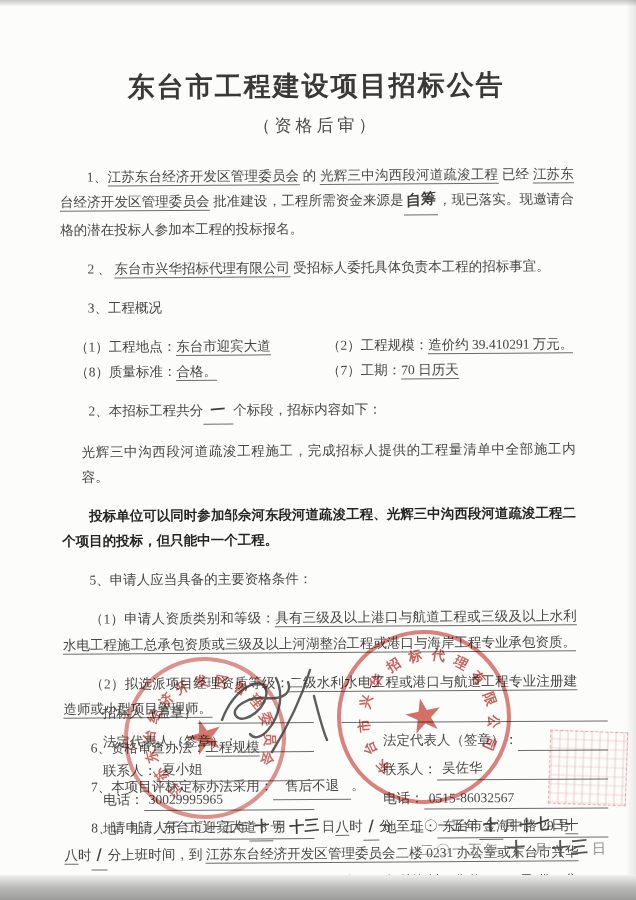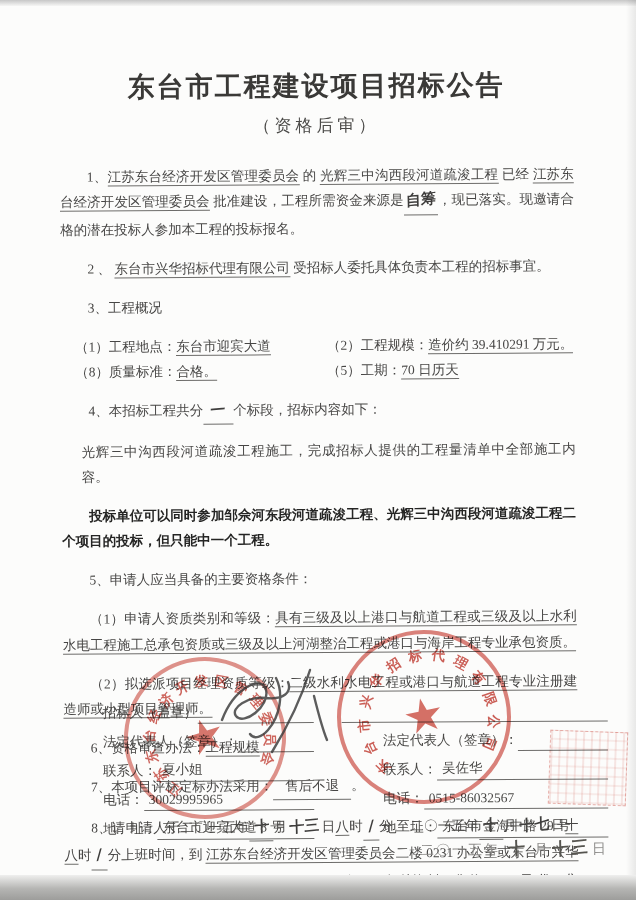--- a/index.html
+++ b/index.html
@@ -109,24 +109,24 @@
 
     <p class="para ind2"><span>2 、 </span><span class="u">东台市兴华招标代理有限公司</span><span> 受招标人委托具体负责本工程的招标事宜。</span></p>
 
     <p class="para ind2">3、工程概况</p>
     <div class="row3">
       <div class="col-a"><span>（1）工程地点：</span><span class="u">东台市迎宾大道</span></div>
       <div class="col-b"><span>（2）工程规模：</span><span class="u">造价约 39.410291 万元。</span></div>
     </div>
     <div class="row3">
       <div class="col-a"><span>（8）质量标准：</span><span class="u">合格。</span></div>
-      <div class="col-b"><span>（5）工期：</span><span class="u">70 日历天</span></div>
-    </div>
-
-    <p class="para ind2"><span>4、本招标工程共分</span><span class="u pad"><span class="hand">一</span></span><span>个标段，招标内容如下：</span></p>
+      <div class="col-b"><span>（7）工期：</span><span class="u">70 日历天</span></div>
+    </div>
+
+    <p class="para ind2"><span>2、本招标工程共分</span><span class="u pad"><span class="hand">一</span></span><span>个标段，招标内容如下：</span></p>
     <p class="para ind1">光辉三中沟西段河道疏浚工程施工，完成招标人提供的工程量清单中全部施工内容。</p>
     <p class="para ind2 bold-sans">投标单位可以同时参加邹佘河东段河道疏浚工程、光辉三中沟西段河道疏浚工程二个项目的投标，但只能中一个工程。</p>
 
     <p class="para ind2">5、申请人应当具备的主要资格条件：</p>
     <p class="para ind2"><span>（1）申请人资质类别和等级：</span><span class="u">具有三级及以上港口与航道工程或三级及以上水利水电工程施工总承包资质或三级及以上河湖整治工程或港口与海岸工程专业承包资质。</span></p>
     <p class="para ind2"><span>（2）拟选派项目经理资质等级：</span><span class="u">二级水利水电工程或港口与航道工程专业注册建造师或小型项目管理师。</span></p>
 
     <p class="para ind2"><span>6、资格审查办法：</span><span class="u">工程规模</span></p>
     <p class="para ind2"><span>7、本项目评标定标办法采用：</span><span class="u pad" style="min-width:78px"><span>售后不退</span></span><span>。</span></p>
 

